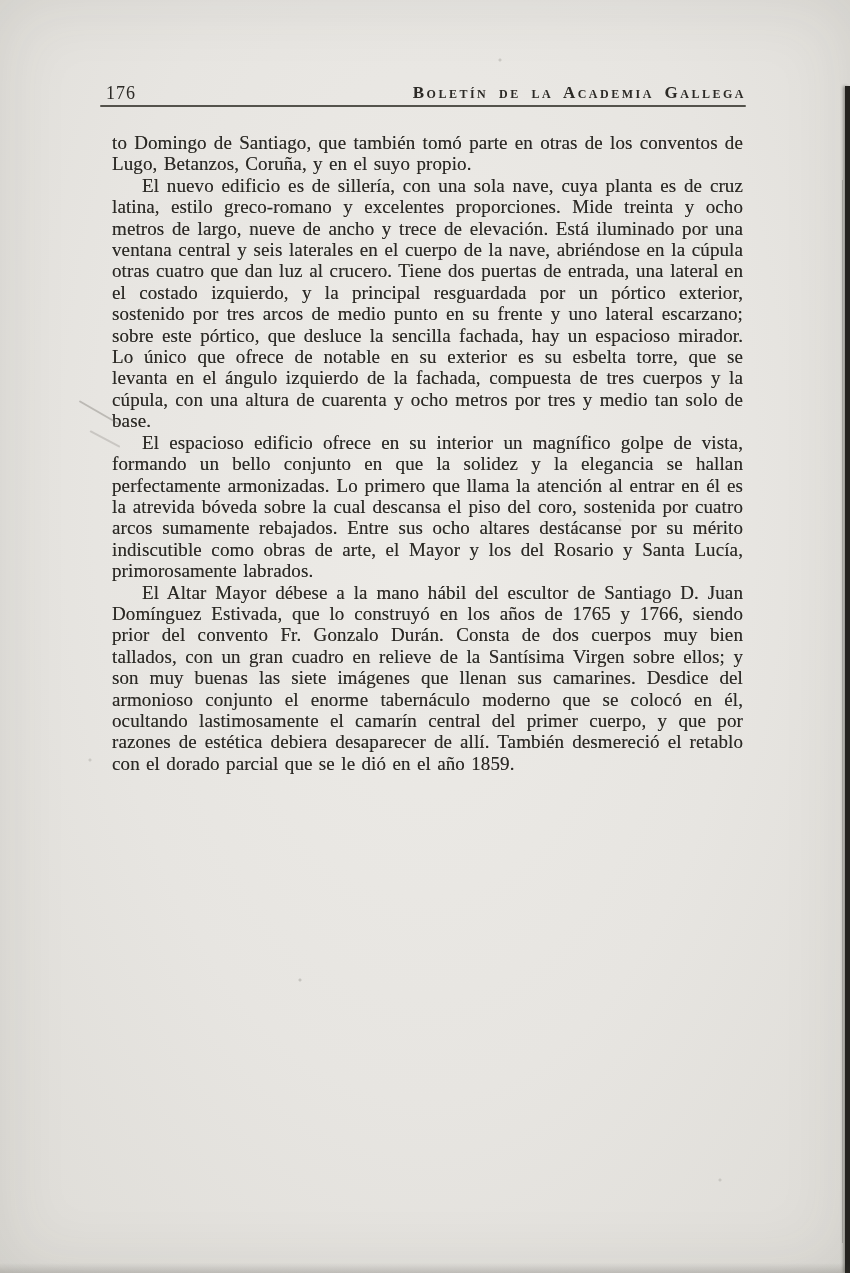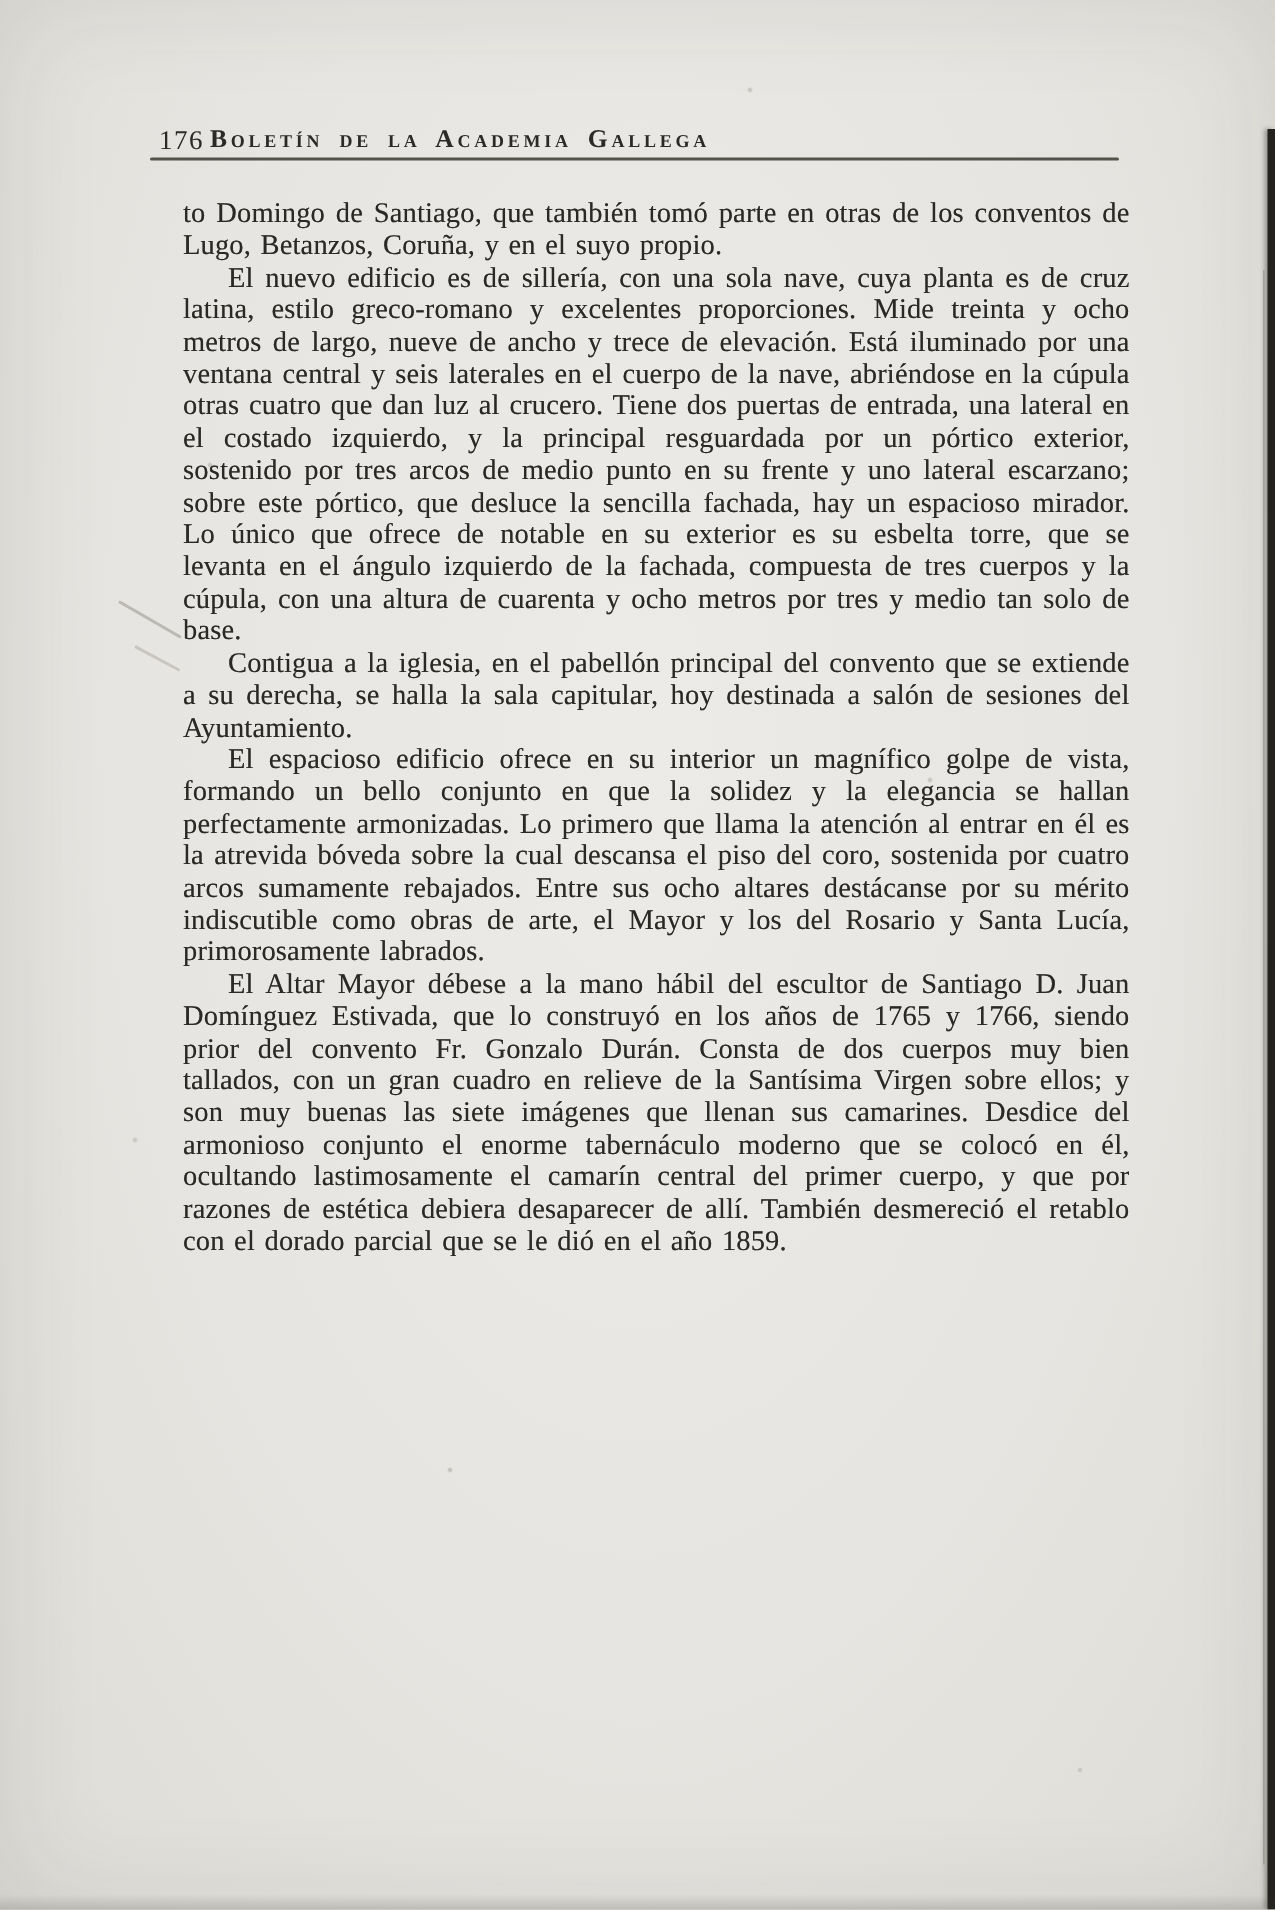--- a/index.html
+++ b/index.html
@@ -38,21 +38,21 @@
   .page-number {
     position: absolute;
     left: 2px;
     top: 0;
     font-size: 18px;
     letter-spacing: 1px;
     color: #2c2a26;
   }
   .header-title {
     display: block;
-    text-align: left;
+    text-align: right;
     padding-left: 36px;
     font-size: 17px;
     font-weight: 700;
     font-variant: small-caps;
     letter-spacing: 2.5px;
     color: #2c2a26;
     word-spacing: 4px;
   }
   .header-rule {
     position: absolute;
@@ -69,21 +69,20 @@
     top: 132px;
     left: 112px;
     width: 631px;
     font-size: 19px;
     line-height: 21.4px;
     text-align: justify;
     color: #2b2925;
     word-spacing: 1.5px;
     letter-spacing: 0.1px;
     text-shadow: 0 0 0.4px rgba(43, 41, 37, 0.55);
-    margin-left: 10px;
   }
   .body-text p {
     margin: 0;
     text-indent: 30px;
   }
   .body-text p.continuation {
     text-indent: 0;
   }
   .scan-edge {
     position: absolute;
@@ -139,21 +138,20 @@
   <header class="page-header">
     <span class="page-number">176</span>
     <span class="header-title">Boletín de la Academia Gallega</span>
   </header>
 
   <div class="header-rule"></div>
 
   <main class="body-text">
     <p class="continuation">to Domingo de Santiago, que también tomó parte en otras de los conventos de Lugo, Betanzos, Coruña, y en el suyo propio.</p>
     <p>El nuevo edificio es de sillería, con una sola nave, cuya planta es de cruz latina, estilo greco-romano y excelentes proporciones. Mide treinta y ocho metros de largo, nueve de ancho y trece de elevación. Está iluminado por una ventana central y seis laterales en el cuerpo de la nave, abriéndose en la cúpula otras cuatro que dan luz al crucero. Tiene dos puertas de entrada, una lateral en el costado izquierdo, y la principal resguardada por un pórtico exterior, sostenido por tres arcos de medio punto en su frente y uno lateral escarzano; sobre este pórtico, que desluce la sencilla fachada, hay un espacioso mirador. Lo único que ofrece de notable en su exterior es su esbelta torre, que se levanta en el ángulo izquierdo de la fachada, compuesta de tres cuerpos y la cúpula, con una altura de cuarenta y ocho metros por tres y medio tan solo de base.</p>
-    <p>Contigua a la iglesia, en el pabellón principal del convento que se extiende a su derecha, se halla la sala capitular, hoy destinada a salón de sesiones del Ayuntamiento.</p>
     <p>El espacioso edificio ofrece en su interior un magnífico golpe de vista, formando un bello conjunto en que la solidez y la elegancia se hallan perfectamente armonizadas. Lo primero que llama la atención al entrar en él es la atrevida bóveda sobre la cual descansa el piso del coro, sostenida por cuatro arcos sumamente rebajados. Entre sus ocho altares destácanse por su mérito indiscutible como obras de arte, el Mayor y los del Rosario y Santa Lucía, primorosamente labrados.</p>
     <p>El Altar Mayor débese a la mano hábil del escultor de Santiago D. Juan Domínguez Estivada, que lo construyó en los años de 1765 y 1766, siendo prior del convento Fr. Gonzalo Durán. Consta de dos cuerpos muy bien tallados, con un gran cuadro en relieve de la Santísima Virgen sobre ellos; y son muy buenas las siete imágenes que llenan sus camarines. Desdice del armonioso conjunto el enorme tabernáculo moderno que se colocó en él, ocultando lastimosamente el camarín central del primer cuerpo, y que por razones de estética debiera desaparecer de allí. También desmereció el retablo con el dorado parcial que se le dió en el año 1859.</p>
   </main>
 
   <div class="scratch-1"></div>
   <div class="scratch-2"></div>
   <div class="scan-edge-faint"></div>
   <div class="scan-edge"></div>
   <div class="bottom-smudge"></div>
 

